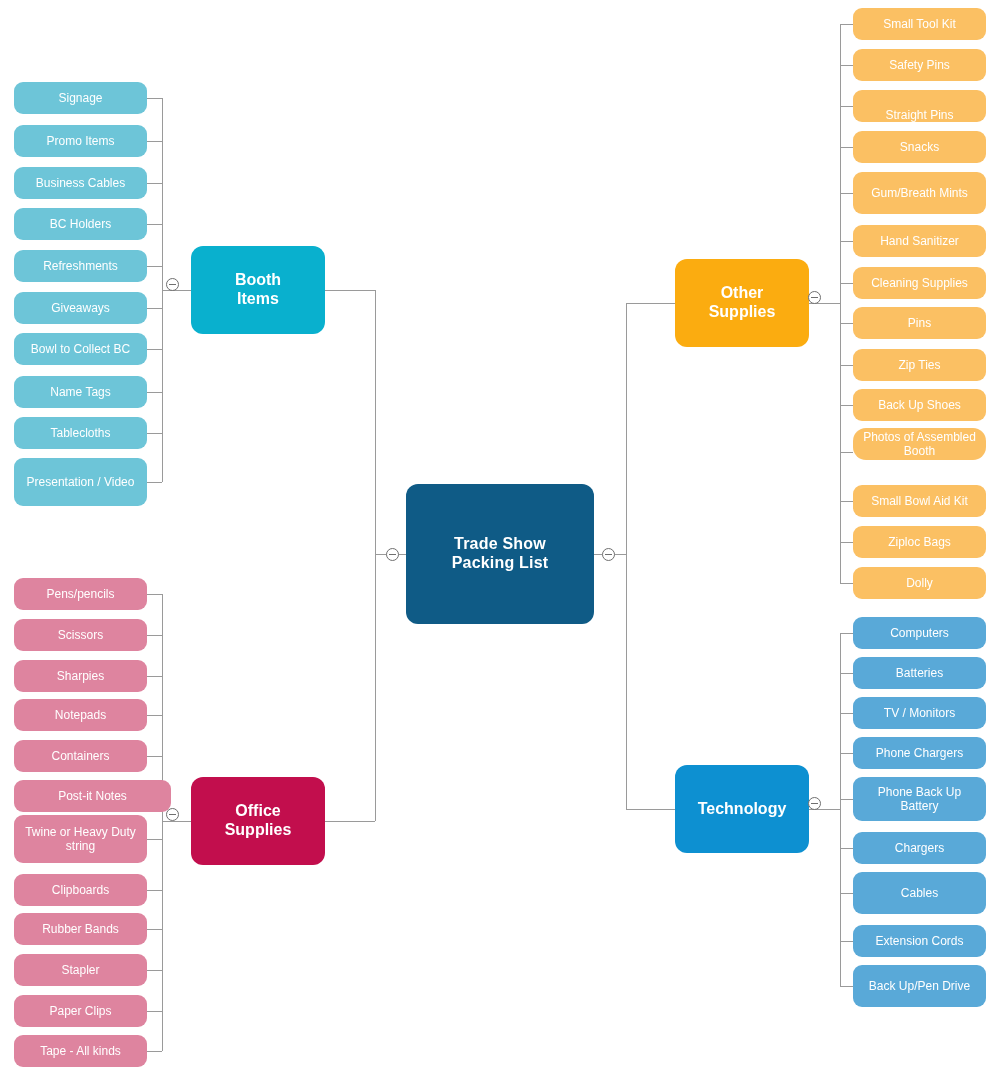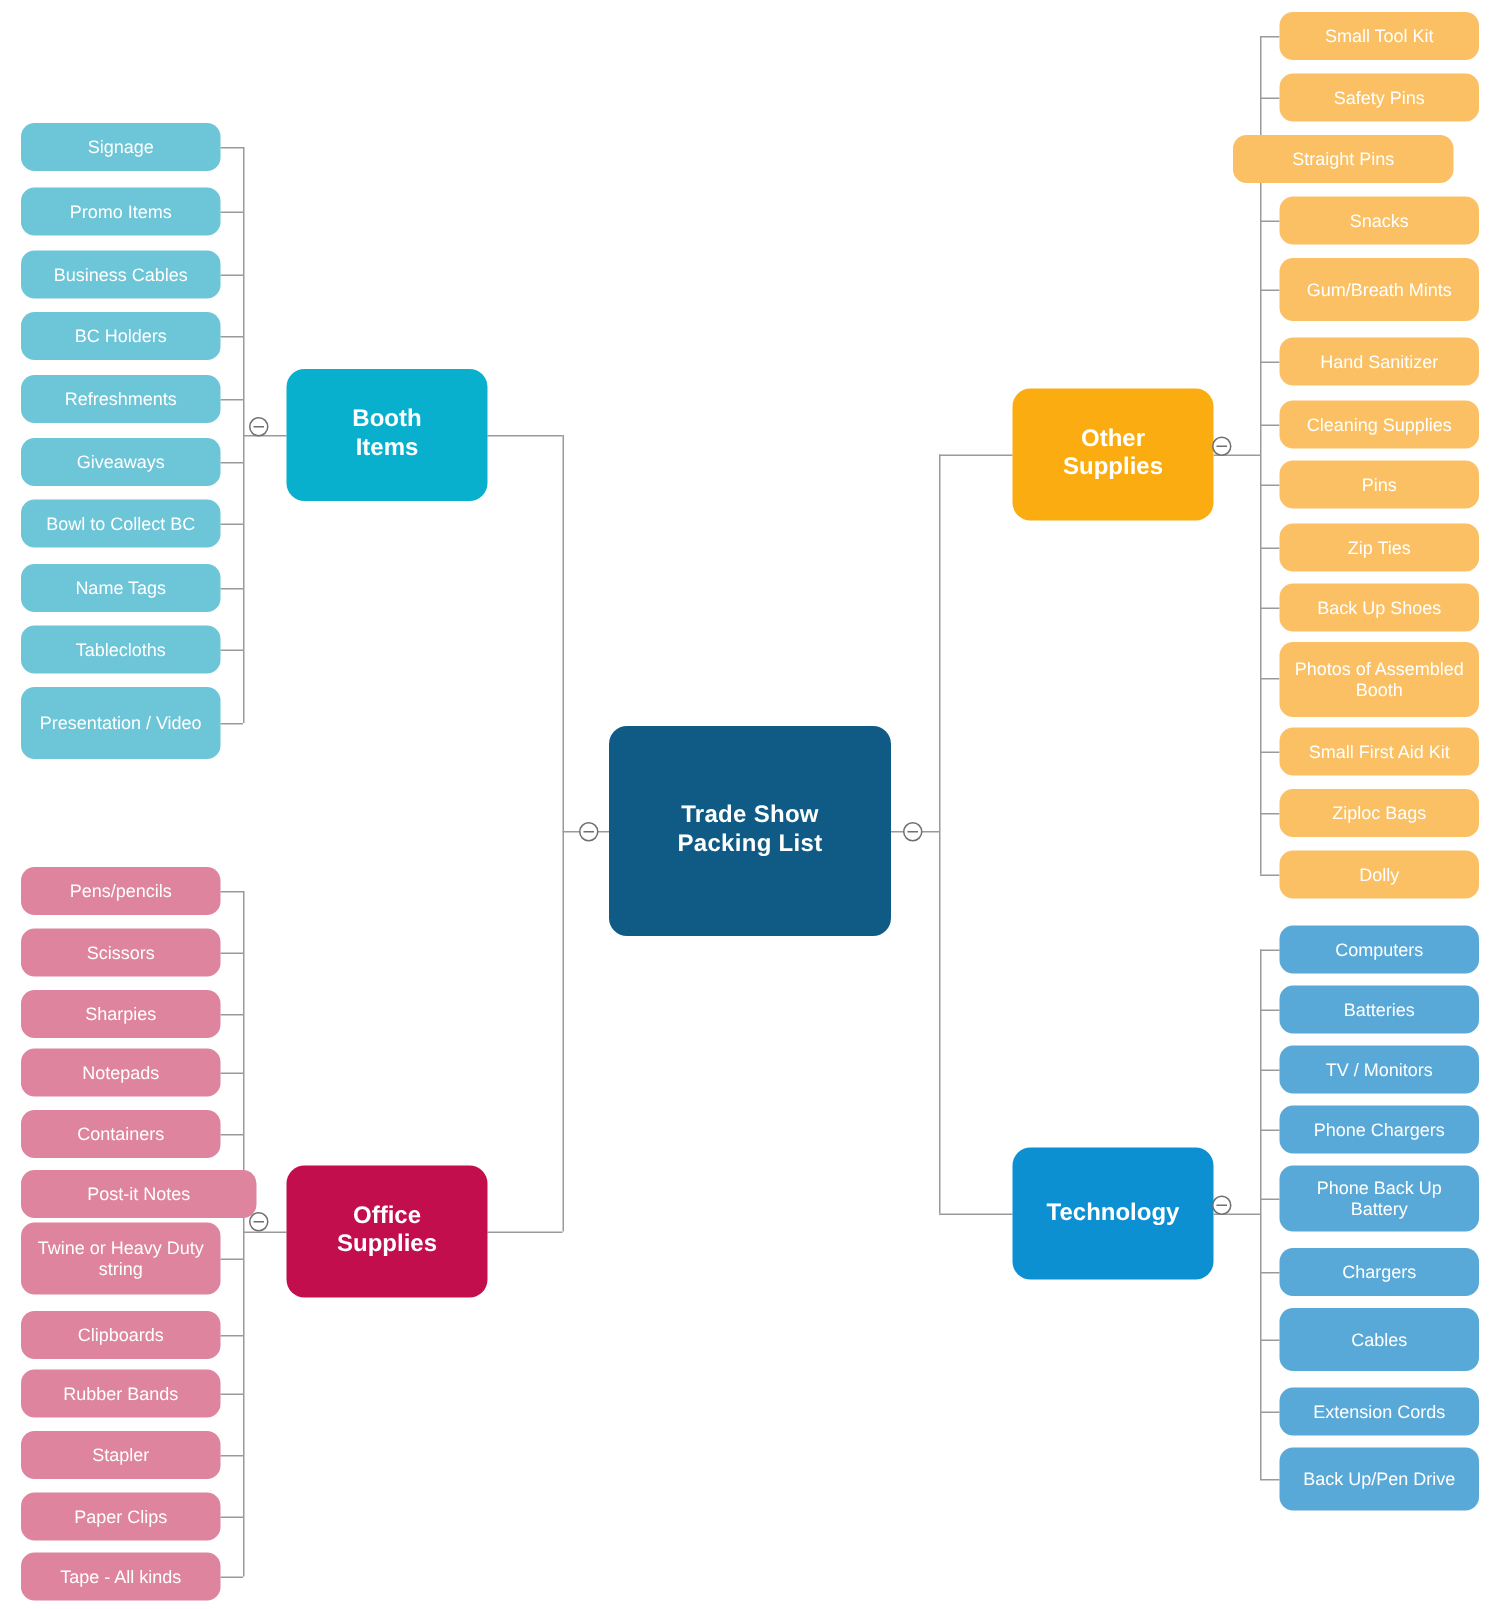--- a/index.html
+++ b/index.html
@@ -201,21 +201,21 @@
     <div class="line h" style="left: 809px; top: 303px; width: 31px;"></div>
     <div class="line h" style="left: 840px; top: 24px; width: 13px;"></div>
     <div class="node leaf orange" style="top: 8px; height: 32px; width: 133px; left: 853px;">
       <span>Small Tool Kit</span>
     </div>
     <div class="line h" style="left: 840px; top: 65px; width: 13px;"></div>
     <div class="node leaf orange" style="top: 49px; height: 32px; width: 133px; left: 853px;">
       <span>Safety Pins</span>
     </div>
     <div class="line h" style="left: 840px; top: 106px; width: 13px;"></div>
-    <div class="node leaf orange" style="top: 90px; height: 32px; width: 147px; left: 822px;">
+    <div class="node leaf orange" style="top: 90px; height: 32px; width: 133px; left: 853px; align-items: flex-end;">
       <span>Straight Pins</span>
     </div>
     <div class="line h" style="left: 840px; top: 147px; width: 13px;"></div>
     <div class="node leaf orange" style="top: 131px; height: 32px; width: 133px; left: 853px;">
       <span>Snacks</span>
     </div>
     <div class="line h" style="left: 840px; top: 193px; width: 13px;"></div>
     <div class="node leaf orange" style="top: 172px; height: 42px; width: 133px; left: 853px;">
       <span>Gum/Breath Mints</span>
     </div>
@@ -233,26 +233,26 @@
     </div>
     <div class="line h" style="left: 840px; top: 365px; width: 13px;"></div>
     <div class="node leaf orange" style="top: 349px; height: 32px; width: 133px; left: 853px;">
       <span>Zip Ties</span>
     </div>
     <div class="line h" style="left: 840px; top: 405px; width: 13px;"></div>
     <div class="node leaf orange" style="top: 389px; height: 32px; width: 133px; left: 853px;">
       <span>Back Up Shoes</span>
     </div>
     <div class="line h" style="left: 840px; top: 452px; width: 13px;"></div>
-    <div class="node leaf orange" style="top: 428px; height: 50px; width: 133px; left: 853px;">
+    <div class="node leaf orange" style="top: 428px; height: 32px; width: 133px; left: 853px; border-radius: 13px;">
       <span>Photos of Assembled Booth</span>
     </div>
     <div class="line h" style="left: 840px; top: 501px; width: 13px;"></div>
     <div class="node leaf orange" style="top: 485px; height: 32px; width: 133px; left: 853px;">
-      <span>Small First Aid Kit</span>
+      <span>Small Bowl Aid Kit</span>
     </div>
     <div class="line h" style="left: 840px; top: 542px; width: 13px;"></div>
     <div class="node leaf orange" style="top: 526px; height: 32px; width: 133px; left: 853px;">
       <span>Ziploc Bags</span>
     </div>
     <div class="line h" style="left: 840px; top: 583px; width: 13px;"></div>
     <div class="node leaf orange" style="top: 567px; height: 32px; width: 133px; left: 853px;">
       <span>Dolly</span>
     </div>
     <div class="node branch amber" style="left: 675px; top: 259px; width: 134px; height: 88px;">

